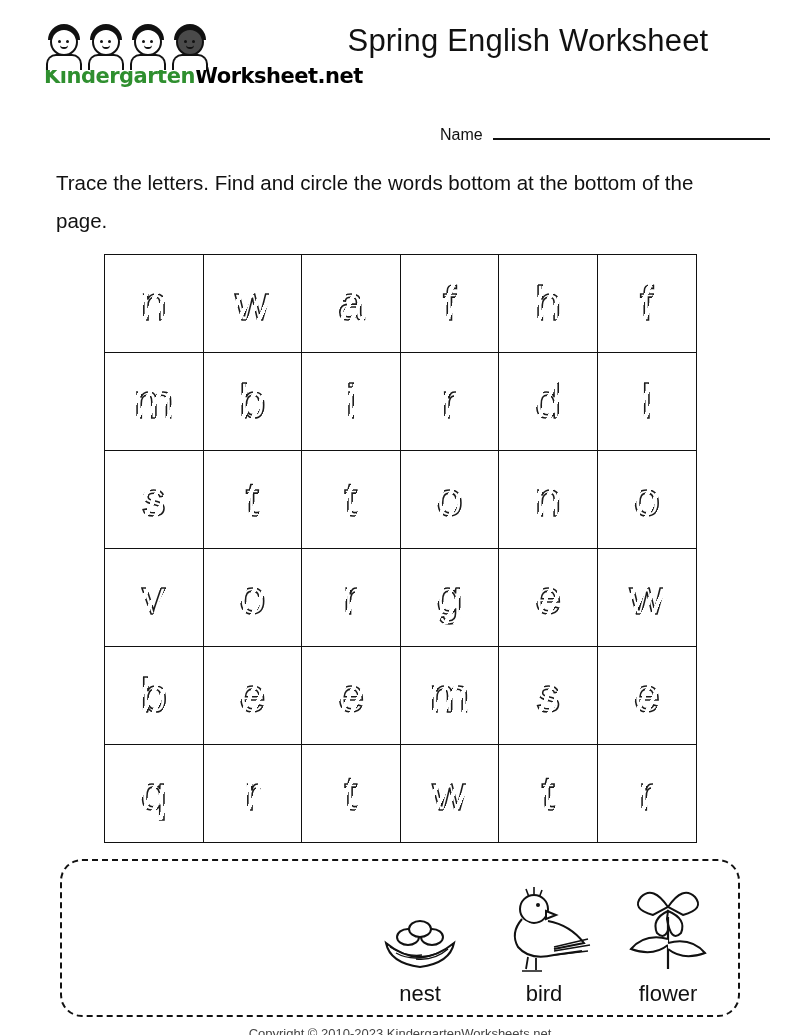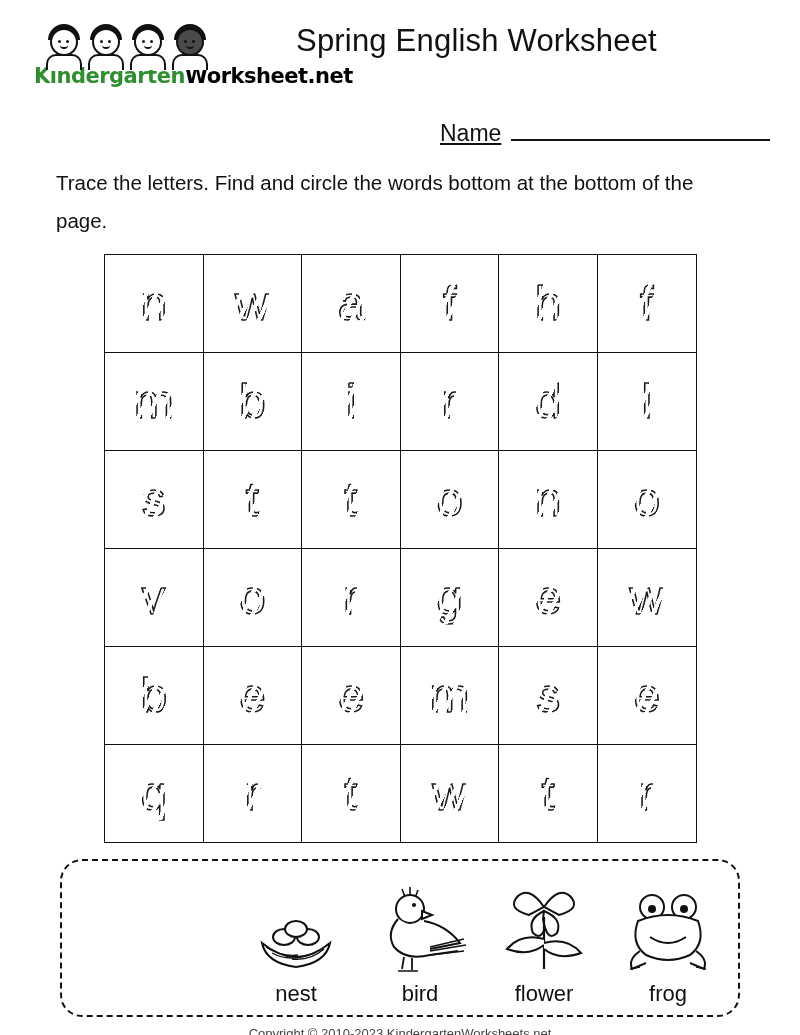--- a/index.html
+++ b/index.html
@@ -89,55 +89,55 @@
 
   .logo-text {
     font-family: "DejaVu Sans", sans-serif;
     font-weight: bold;
     font-size: 21px;
     letter-spacing: -0.5px;
     white-space: nowrap;
     margin-top: -2px;
     margin-left: 8px;
   }
-  .logo-text .green { color: #2f8f2f; }
+  .logo-text .green { color: #2f8f2f; margin-left: 10px; }
   .logo-url {
     margin-top: 9px;
     font-size: 13.5px;
     color: #333;
     letter-spacing: 0.1px;
     margin-left: 8px;
   }
 
   .title-block {
     position: absolute;
     left: 296px;
     top: 22px;
     right: 40px;
+    text-align: center;
   }
   .title-line {
     font-family: "Liberation Sans", sans-serif;
     font-size: 31px;
     line-height: 38px;
     color: #111;
     letter-spacing: 0.2px;
   }
   .name-row {
     position: absolute;
     left: 440px;
     top: 120px;
     width: 330px;
     display: flex;
     align-items: baseline;
   }
   .name-label {
-    font-size: 23px;
+    font-size: 16px;
     color: #111;
     margin-right: 10px;
-    text-decoration: underline;
   }
   .name-line {
     flex: 1;
     border-bottom: 2px solid #111;
     height: 20px;
   }
 
   
   .instructions {
     margin: 14px 56px 0 56px;
@@ -379,36 +379,20 @@
           <path d="M55 38 Q38 46 44 60 Q54 70 58 46 Z" fill="#fff"></path>
           <path d="M55 38 Q74 46 68 60 Q58 70 54 46 Z" fill="#fff"></path>
           <path d="M55 44 L55 96" stroke-width="2.2"></path>
           <path d="M55 66 Q32 60 18 76 Q40 84 55 72" fill="#fff"></path>
           <path d="M55 70 Q78 64 92 80 Q70 88 55 76" fill="#fff"></path>
         </svg>
       </div>
       <div class="word-label">flower</div>
     </div>
 
-    <div class="word-item">
-      <div class="word-pic">
-        <svg width="104" height="92" viewBox="0 0 104 92" fill="none" stroke="#111" stroke-width="2">
-          <circle cx="36" cy="22" r="12" fill="#fff"></circle>
-          <circle cx="68" cy="22" r="12" fill="#fff"></circle>
-          <circle cx="36" cy="24" r="4" fill="#111" stroke="none"></circle>
-          <circle cx="68" cy="24" r="4" fill="#111" stroke="none"></circle>
-          <path d="M22 36 Q52 24 82 36 Q90 58 74 70 Q52 80 30 70 Q14 58 22 36 Z" fill="#fff"></path>
-          <path d="M34 52 Q52 64 70 52" stroke-width="2"></path>
-          <path d="M24 66 Q12 74 16 84 L30 78" fill="#fff"></path>
-          <path d="M80 66 Q92 74 88 84 L74 78" fill="#fff"></path>
-          <path d="M14 84 l10 -2 M90 84 l-10 -2" stroke-width="1.6"></path>
-        </svg>
-      </div>
-      <div class="word-label">frog</div>
-    </div>
 
   </div>
 
   <div class="footer">
     <div>Copyright © 2010-2023 KindergartenWorksheets.net</div>
 
   </div>
 
 </div>
 

